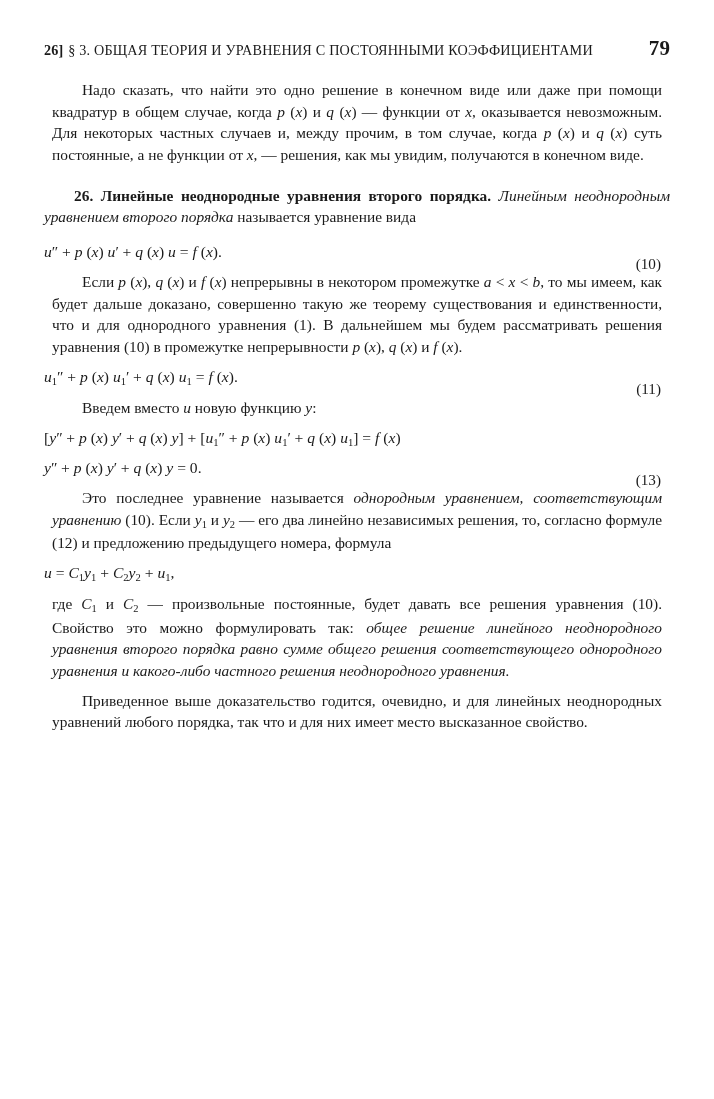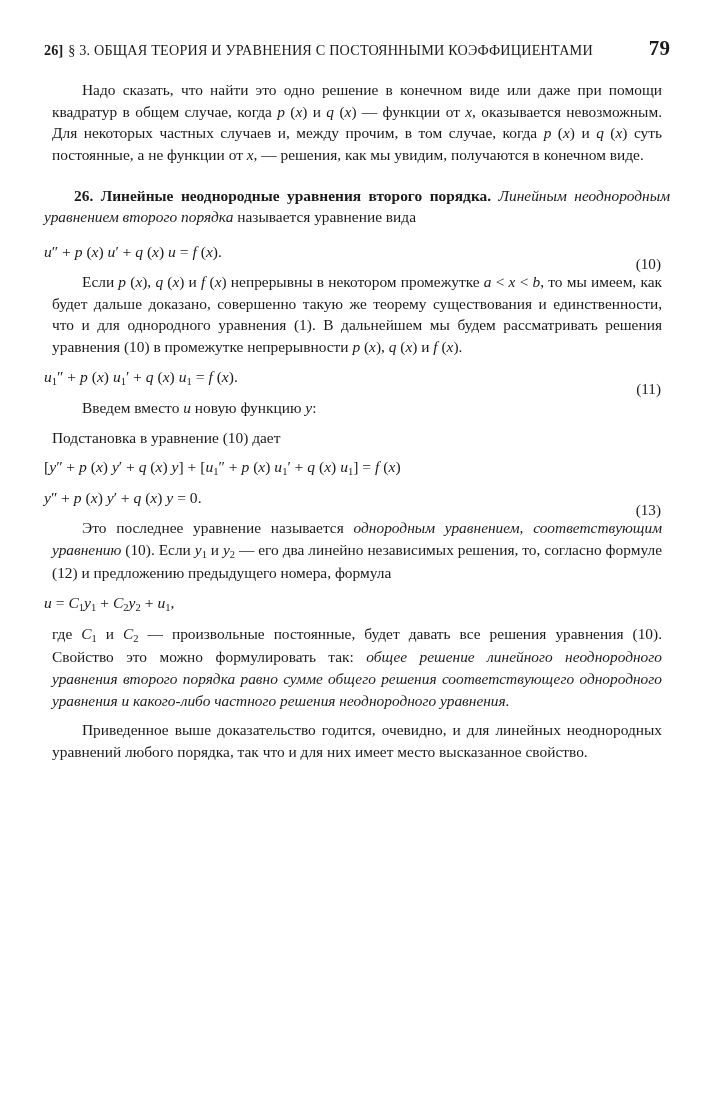--- a/index.html
+++ b/index.html
@@ -149,21 +149,20 @@
       <i>u</i><sub>1</sub><span class="prime">″</span> + <i>p</i> (<i>x</i>) <i>u</i><sub>1</sub><span class="prime">′</span> + <i>q</i> (<i>x</i>) <i>u</i><sub>1</sub> = <i>f</i> (<i>x</i>).
     </span>
     <span class="eq-num">(11)</span>
   </div>
 
   <p class="indent">
     Введем вместо <i>u</i> новую функцию <i>y</i>:
   </p>
 
 
-  <p class="noindent">Подстановка в уравнение (10) дает</p>
 
   <div class="eq-block">
     <span class="eq-inner">
       [<i>y</i><span class="prime">″</span> + <i>p</i> (<i>x</i>) <i>y</i><span class="prime">′</span> + <i>q</i> (<i>x</i>) <i>y</i>] + [<i>u</i><sub>1</sub><span class="prime">″</span> + <i>p</i> (<i>x</i>) <i>u</i><sub>1</sub><span class="prime">′</span> + <i>q</i> (<i>x</i>) <i>u</i><sub>1</sub>] = <i>f</i> (<i>x</i>)
     </span>
   </div>
 
 
   <div class="eq-block">
     <span class="eq-inner">

